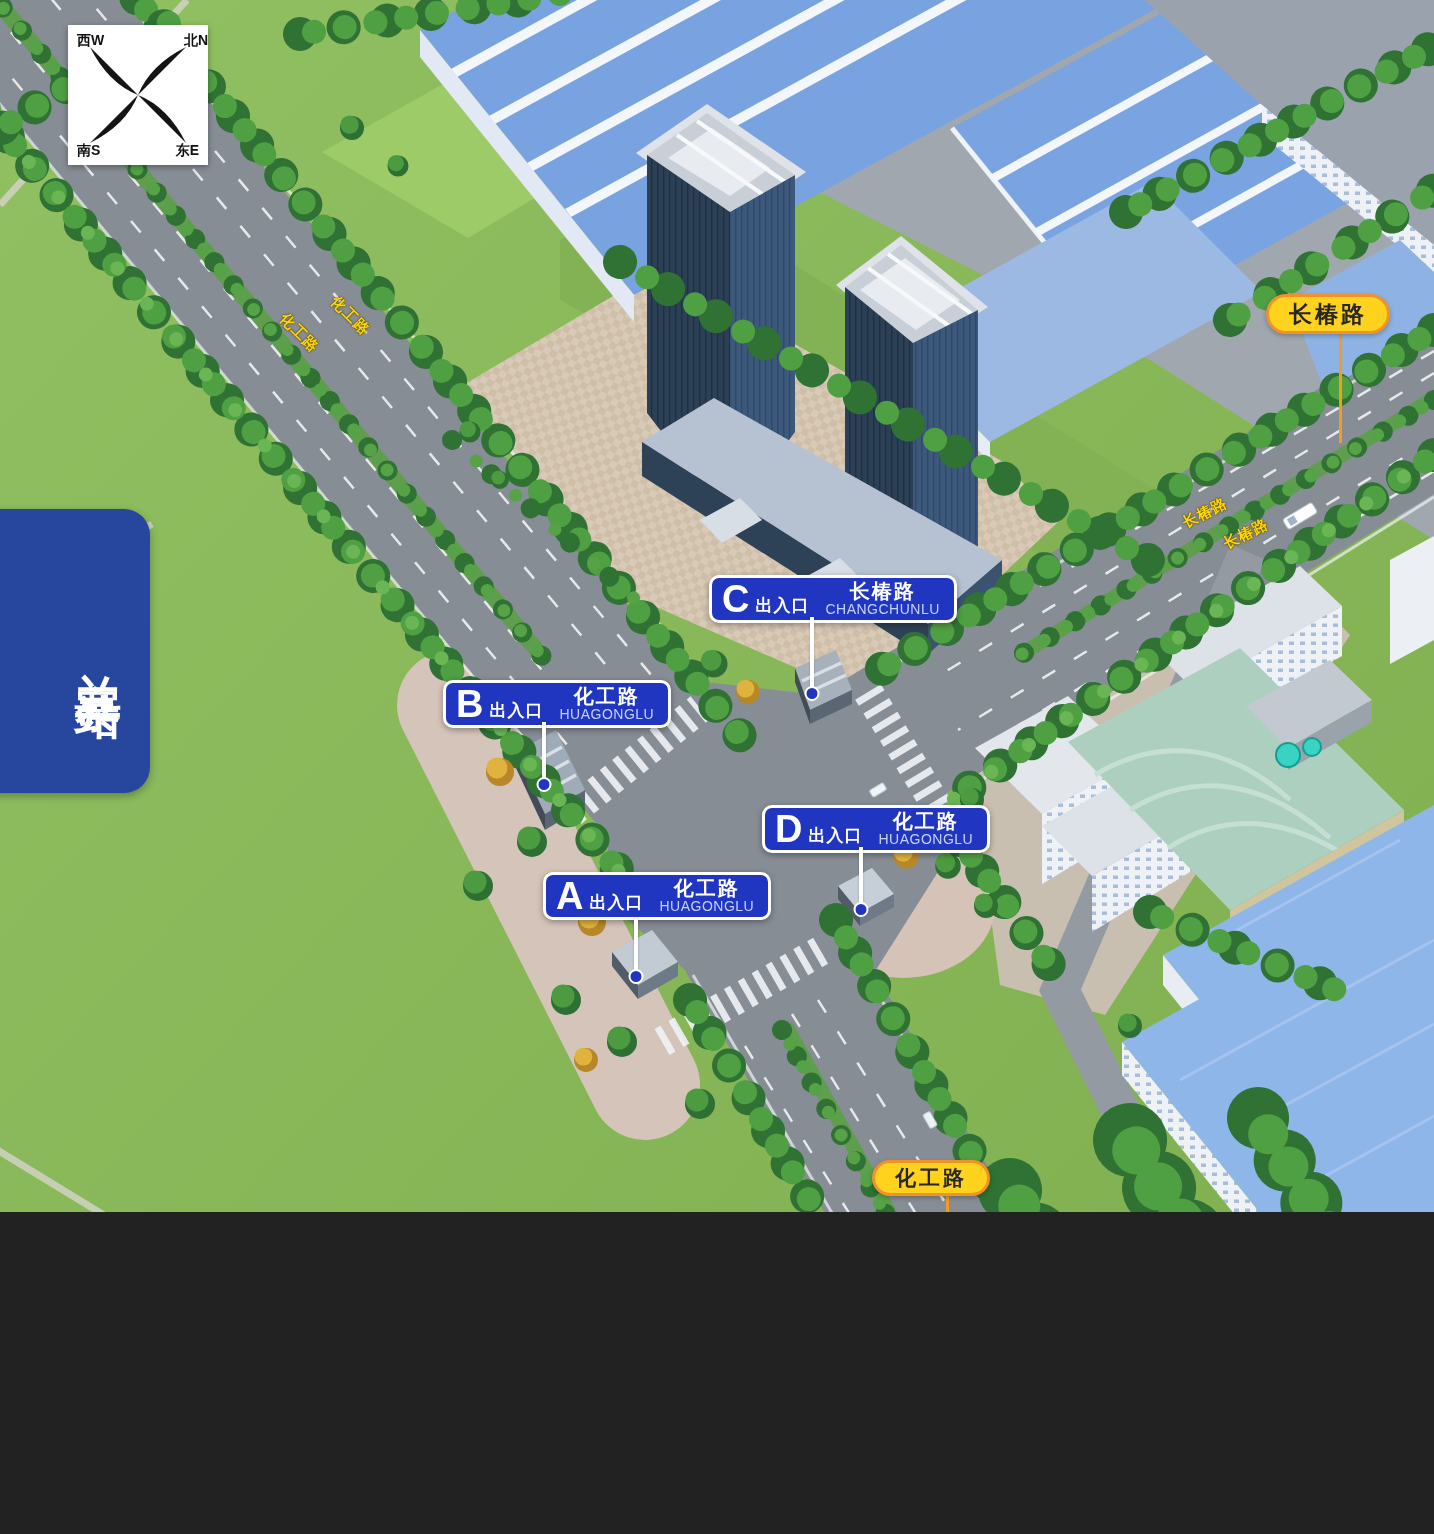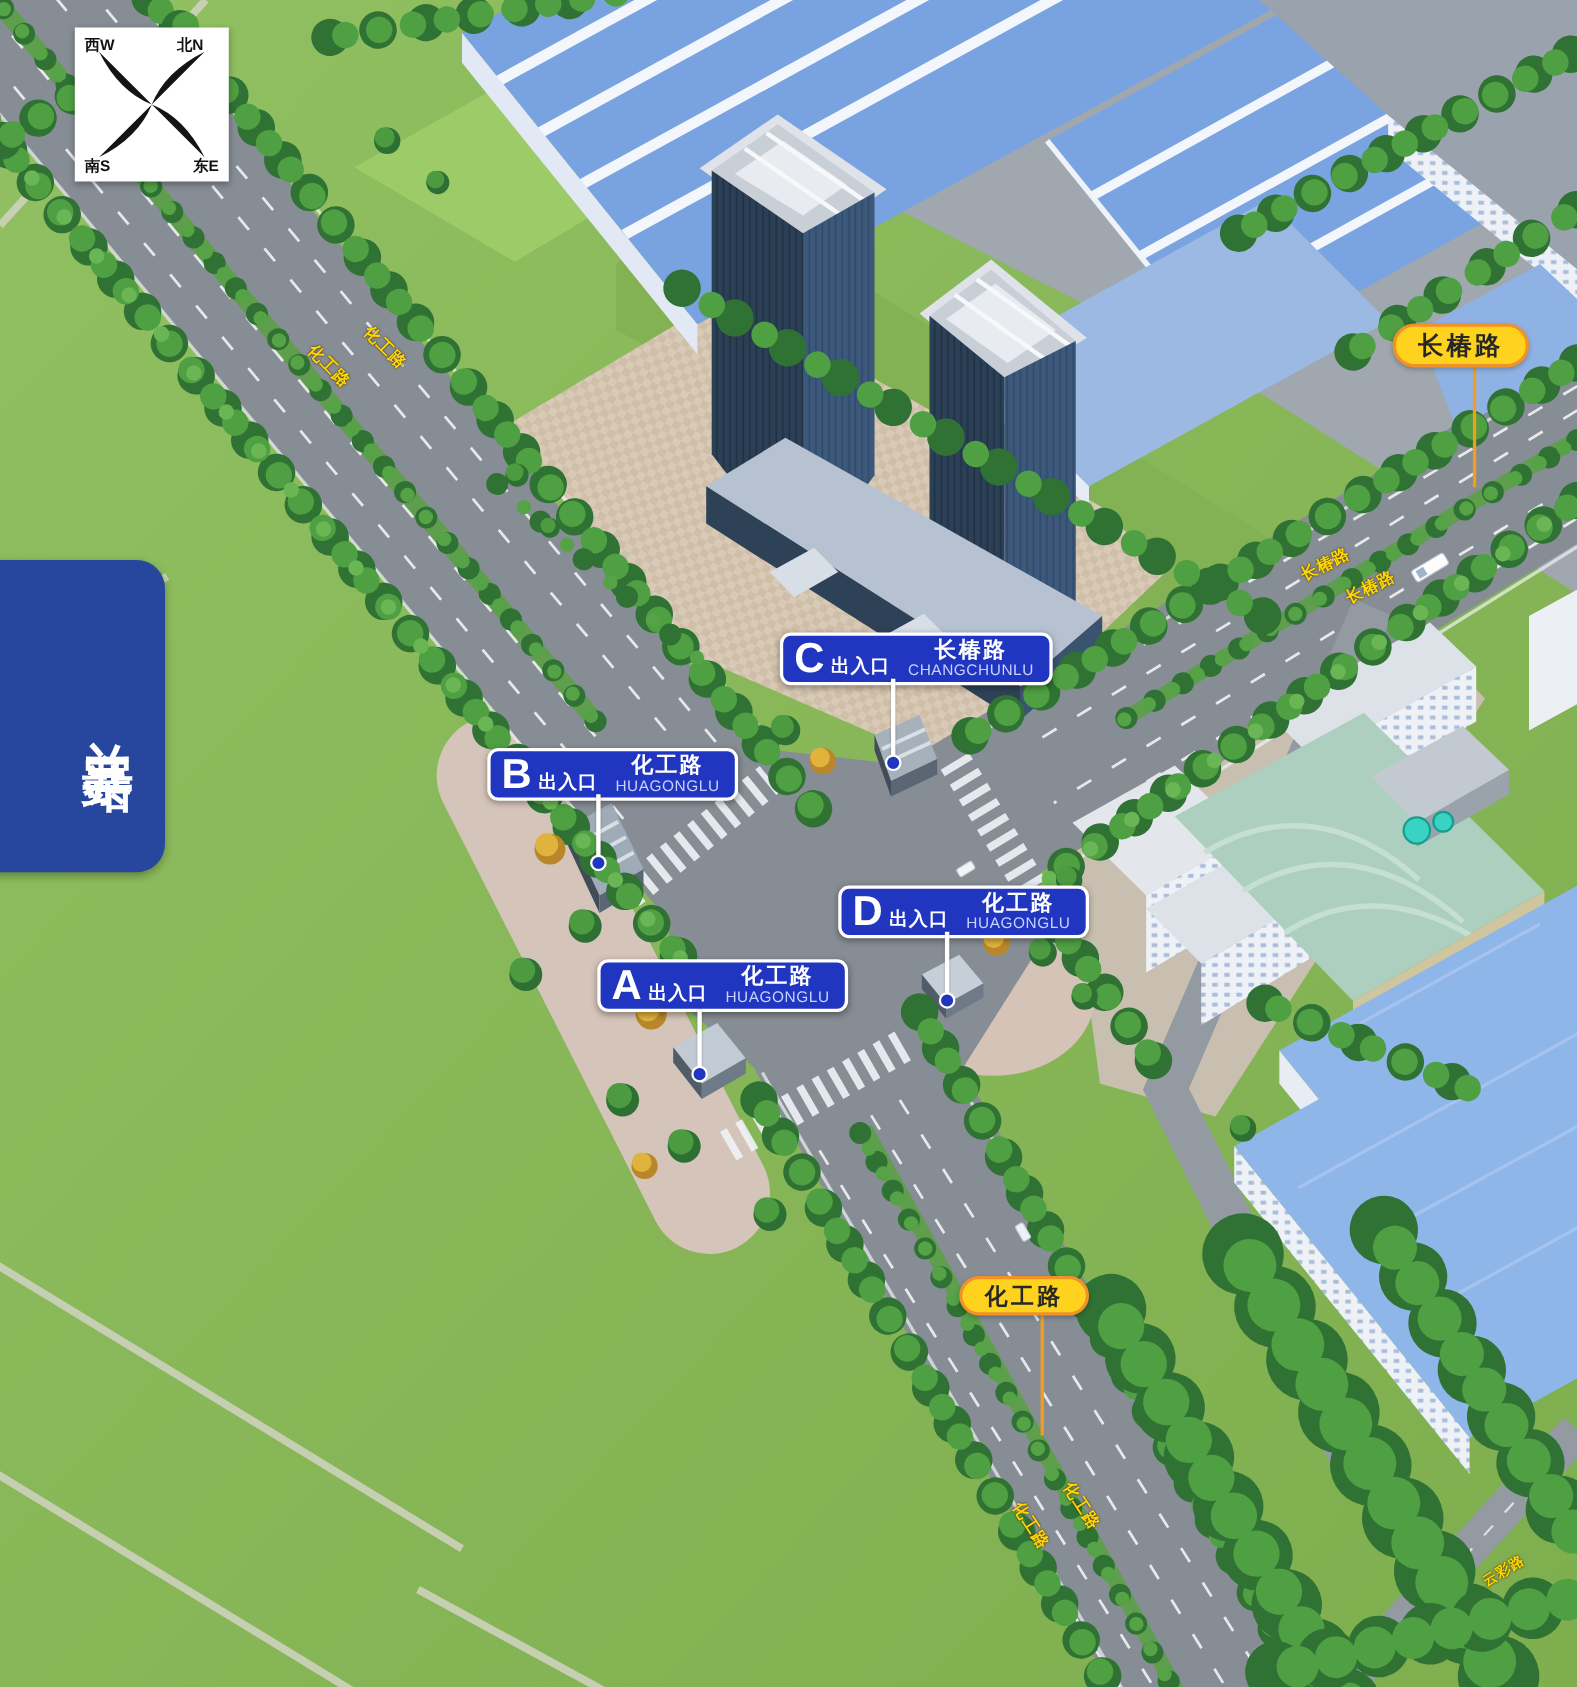--- a/index.html
+++ b/index.html
@@ -1,16 +1,16 @@
 <!DOCTYPE html>
 <html style="--sign-blue: #2136c0; --plate-blue: #27479e; --pill-yellow: #ffd21e; --pill-border: #ef9329; --connector-orange: #f29d1e; --road-marking-yellow: #ffd60a;"><head>
 <meta charset="utf-8">
 <style>
   html,body{margin:0;padding:0;background:#222;}
-  .stage{position:relative;width:1434px;height:1534px;overflow:hidden;
+  .stage{position:relative;width:1434px;height:1212px;overflow:hidden;
          font-family:"Liberation Sans",sans-serif;background:#86b556;}
   .scene{position:absolute;left:0;top:0;width:1434px;height:1534px;display:block;}
 
   
   .td{stroke:#2f7234;stroke-width:34;stroke-dasharray:.1 38;stroke-linecap:round;fill:none}
   .tl{stroke:#4f9f43;stroke-width:24;stroke-dasharray:.1 31;stroke-linecap:round;fill:none}
   .ta{stroke:#6ab655;stroke-width:14;stroke-dasharray:.1 46;stroke-linecap:round;fill:none}
   .tdm{stroke:#2f7234;stroke-width:20;stroke-dasharray:.1 30;stroke-linecap:round;fill:none}
   .tlm{stroke:#55a247;stroke-width:13;stroke-dasharray:.1 26;stroke-linecap:round;fill:none}
   .laneDash{stroke:#ffffff;stroke-width:2.5;stroke-dasharray:15 22;opacity:.8;fill:none}
@@ -18,21 +18,21 @@
   .median{stroke:#5f9e4c;fill:none}
   .cw{stroke:#eef1f4;stroke-width:30;stroke-dasharray:7 9;opacity:.92;fill:none}
   .ridge{fill:#f3f7fc}
   .streak{stroke:#a9c6ee;stroke-width:3;opacity:.85;fill:none}
   .fieldPath{stroke:#cdd2bd;stroke-width:7;opacity:.9;fill:none}
 
   
   .compass{position:absolute;left:68px;top:25px;width:140px;height:140px;background:#fff;
            box-shadow:0 2px 6px rgba(0,0,0,.35);}
   .compass .corner{position:absolute;font-size:14px;font-weight:bold;color:#111;line-height:1;}
-  .compass .nw{left:9px;top:8px}.compass .ne{right:23px;top:8px}
+  .compass .nw{left:9px;top:8px}.compass .ne{right:0;top:8px}
   .compass .sw{left:9px;bottom:8px}.compass .se{right:9px;bottom:8px}
 
   
   .station-plate{position:absolute;left:-38px;top:509px;width:188px;height:284px;
                  background:var(--plate-blue,#27479e);border-radius:26px;
                  box-shadow:0 3px 8px rgba(0,0,0,.3);}
   .station-plate .vtext{position:absolute;right:20px;top:50%;transform:translateY(-50%);
                  writing-mode:vertical-rl;color:#fff;font-size:46px;font-weight:bold;
                  letter-spacing:10px;}
 

